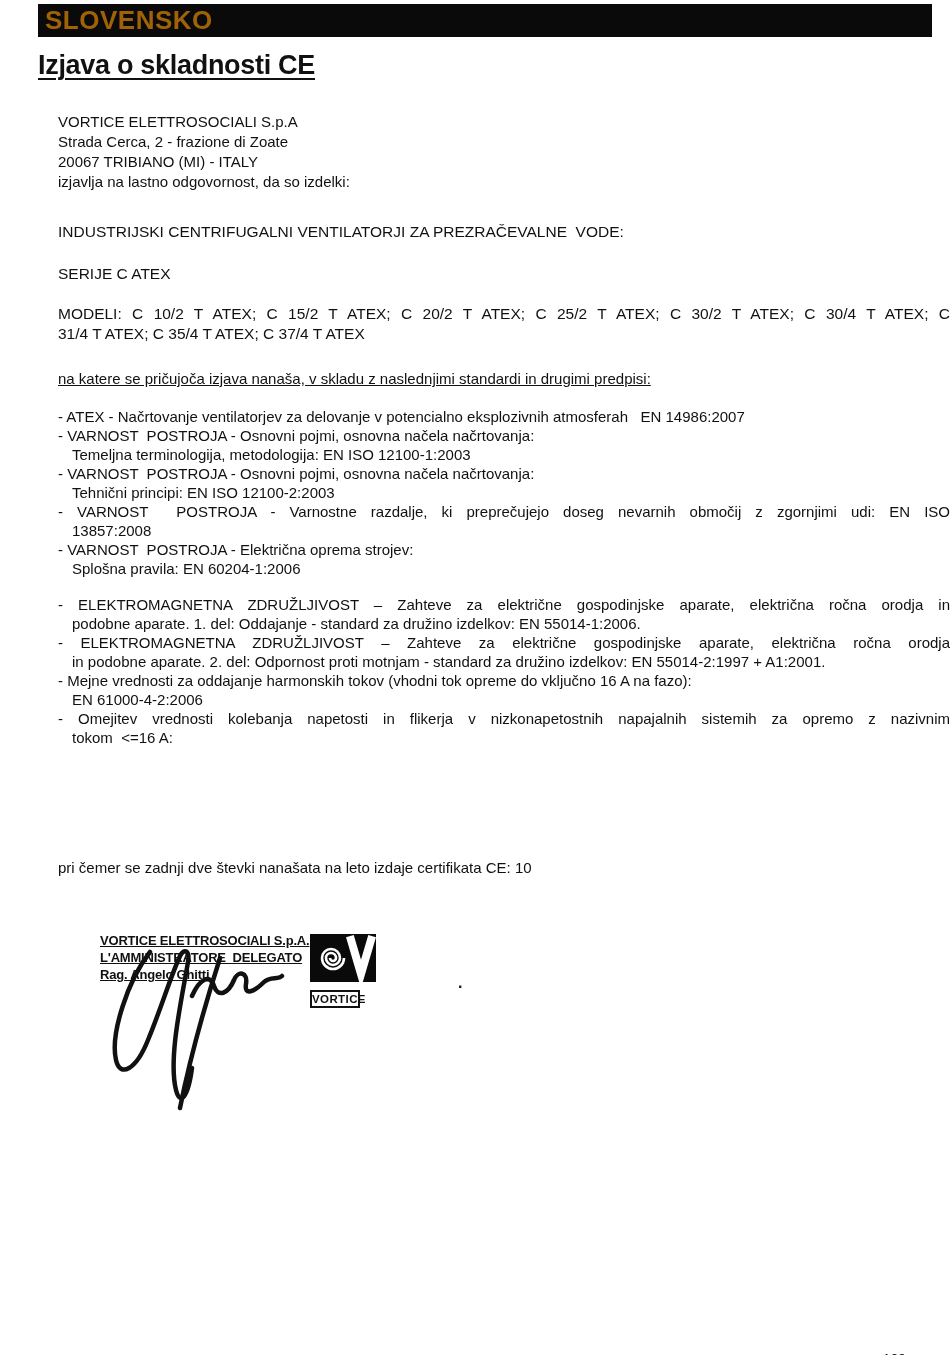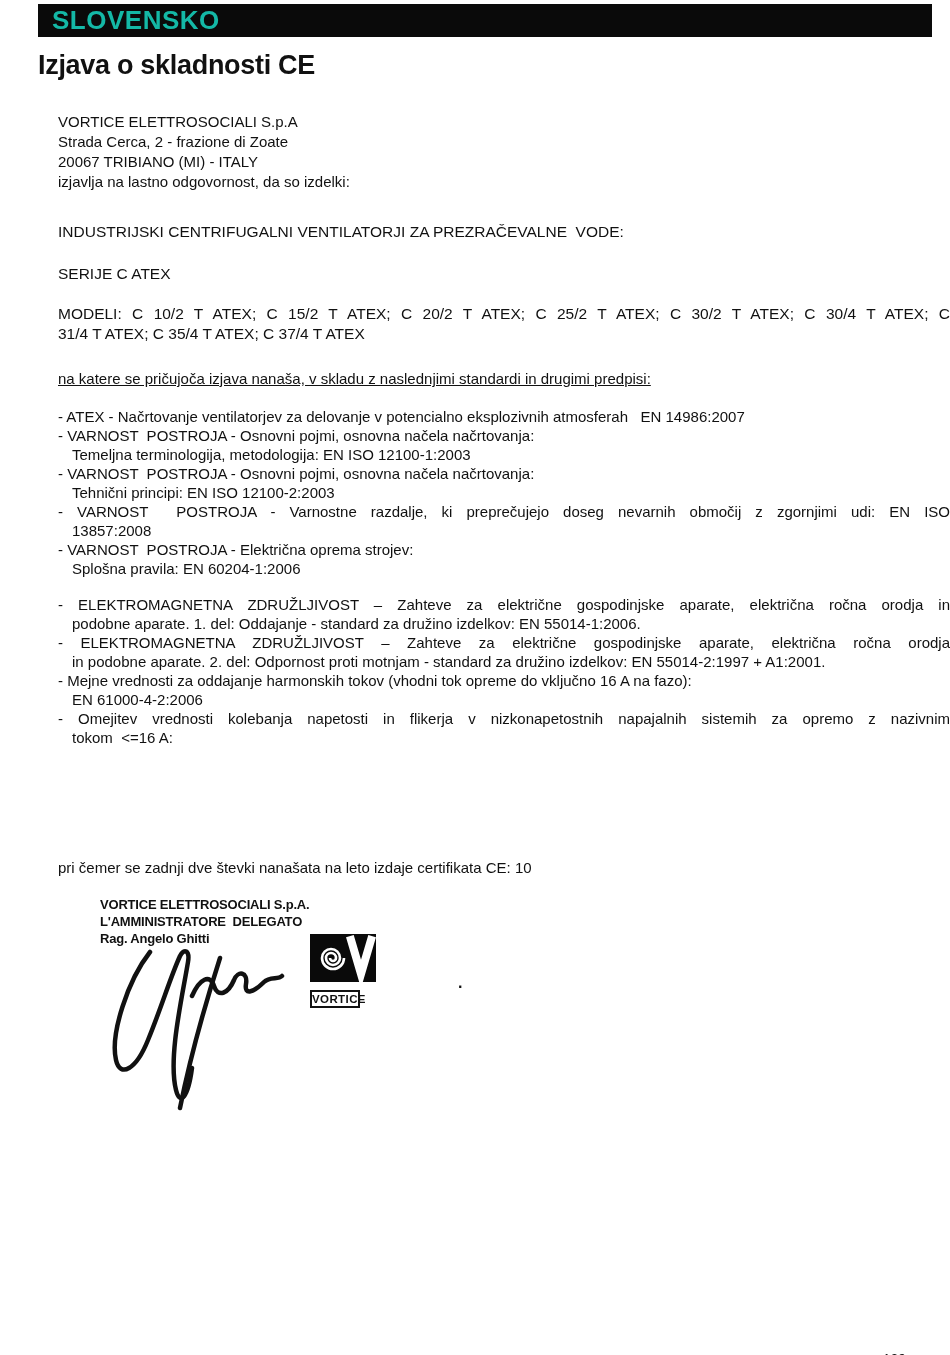--- a/index.html
+++ b/index.html
@@ -1,24 +1,24 @@
 <!DOCTYPE html>
 <html><head>
 <meta charset="utf-8">
 <style>
   html,body{margin:0;padding:0;background:#fff;}
   .page{position:relative;width:950px;height:1355px;background:#ffffff;
         font-family:"Liberation Sans",sans-serif;color:#111;overflow:hidden;}
 
   .banner{position:absolute;left:38px;top:4px;width:894px;height:33px;
           background:#0a0a0a;display:flex;align-items:center;}
-  .banner-label{color:#14b8a6;font-weight:700;font-size:26px;padding-left:14px;letter-spacing:.5px;}
+  .banner-label{color:#a16207;font-weight:700;font-size:26px;padding-left:7px;letter-spacing:.5px;}
 
   .doc-title{position:absolute;left:38px;top:50px;margin:0;font-size:27px;font-weight:700;
-             letter-spacing:-.3px;text-decoration-thickness:2px;
+             letter-spacing:-.3px;text-decoration:underline;text-decoration-thickness:2px;
              text-underline-offset:4px;}
 
   .block{position:absolute;left:30px;width:892px;margin-left:28px;}
   .line{font-size:15px;line-height:19px;white-space:pre-wrap;}
   .lh20 .line{line-height:20px;}
   .bold{font-weight:400;}
   .b16{font-size:15.5px;}
   .just{text-align:justify;text-align-last:justify;}
   .cont{padding-left:14px;}
 
@@ -26,21 +26,21 @@
   #prod-heading{top:222px;}
   #prod-series{top:264px;}
   #prod-models{top:304px;}
   #std-intro{top:369px;text-decoration:underline;}
   #std-list-1{top:407px;}
   #std-list-2{top:595px;}
   #directives{top:793px;}
   #directives .line{line-height:22px;}
   #cert-note{top:858px;}
 
-  #sig-text{position:absolute;left:100px;top:896px;width:230px;}
+  #sig-text{position:absolute;left:100px;top:932px;width:230px;text-decoration:underline;}
   #sig-text .sline{font-size:13px;font-weight:700;line-height:17px;letter-spacing:-.2px;white-space:pre-wrap;}
   #sig-svg{position:absolute;left:92px;top:938px;}
 
   #logo{position:absolute;left:310px;top:934px;width:66px;}
   #logo-word{box-sizing:border-box;margin-top:4px;width:50px;border:2.5px solid #111;
              background:#fff;text-align:center;font-size:11.5px;font-weight:700;
              letter-spacing:.4px;line-height:14px;}
 
   #stray-dot{position:absolute;left:458px;top:974px;font-size:16px;font-weight:700;}
 

